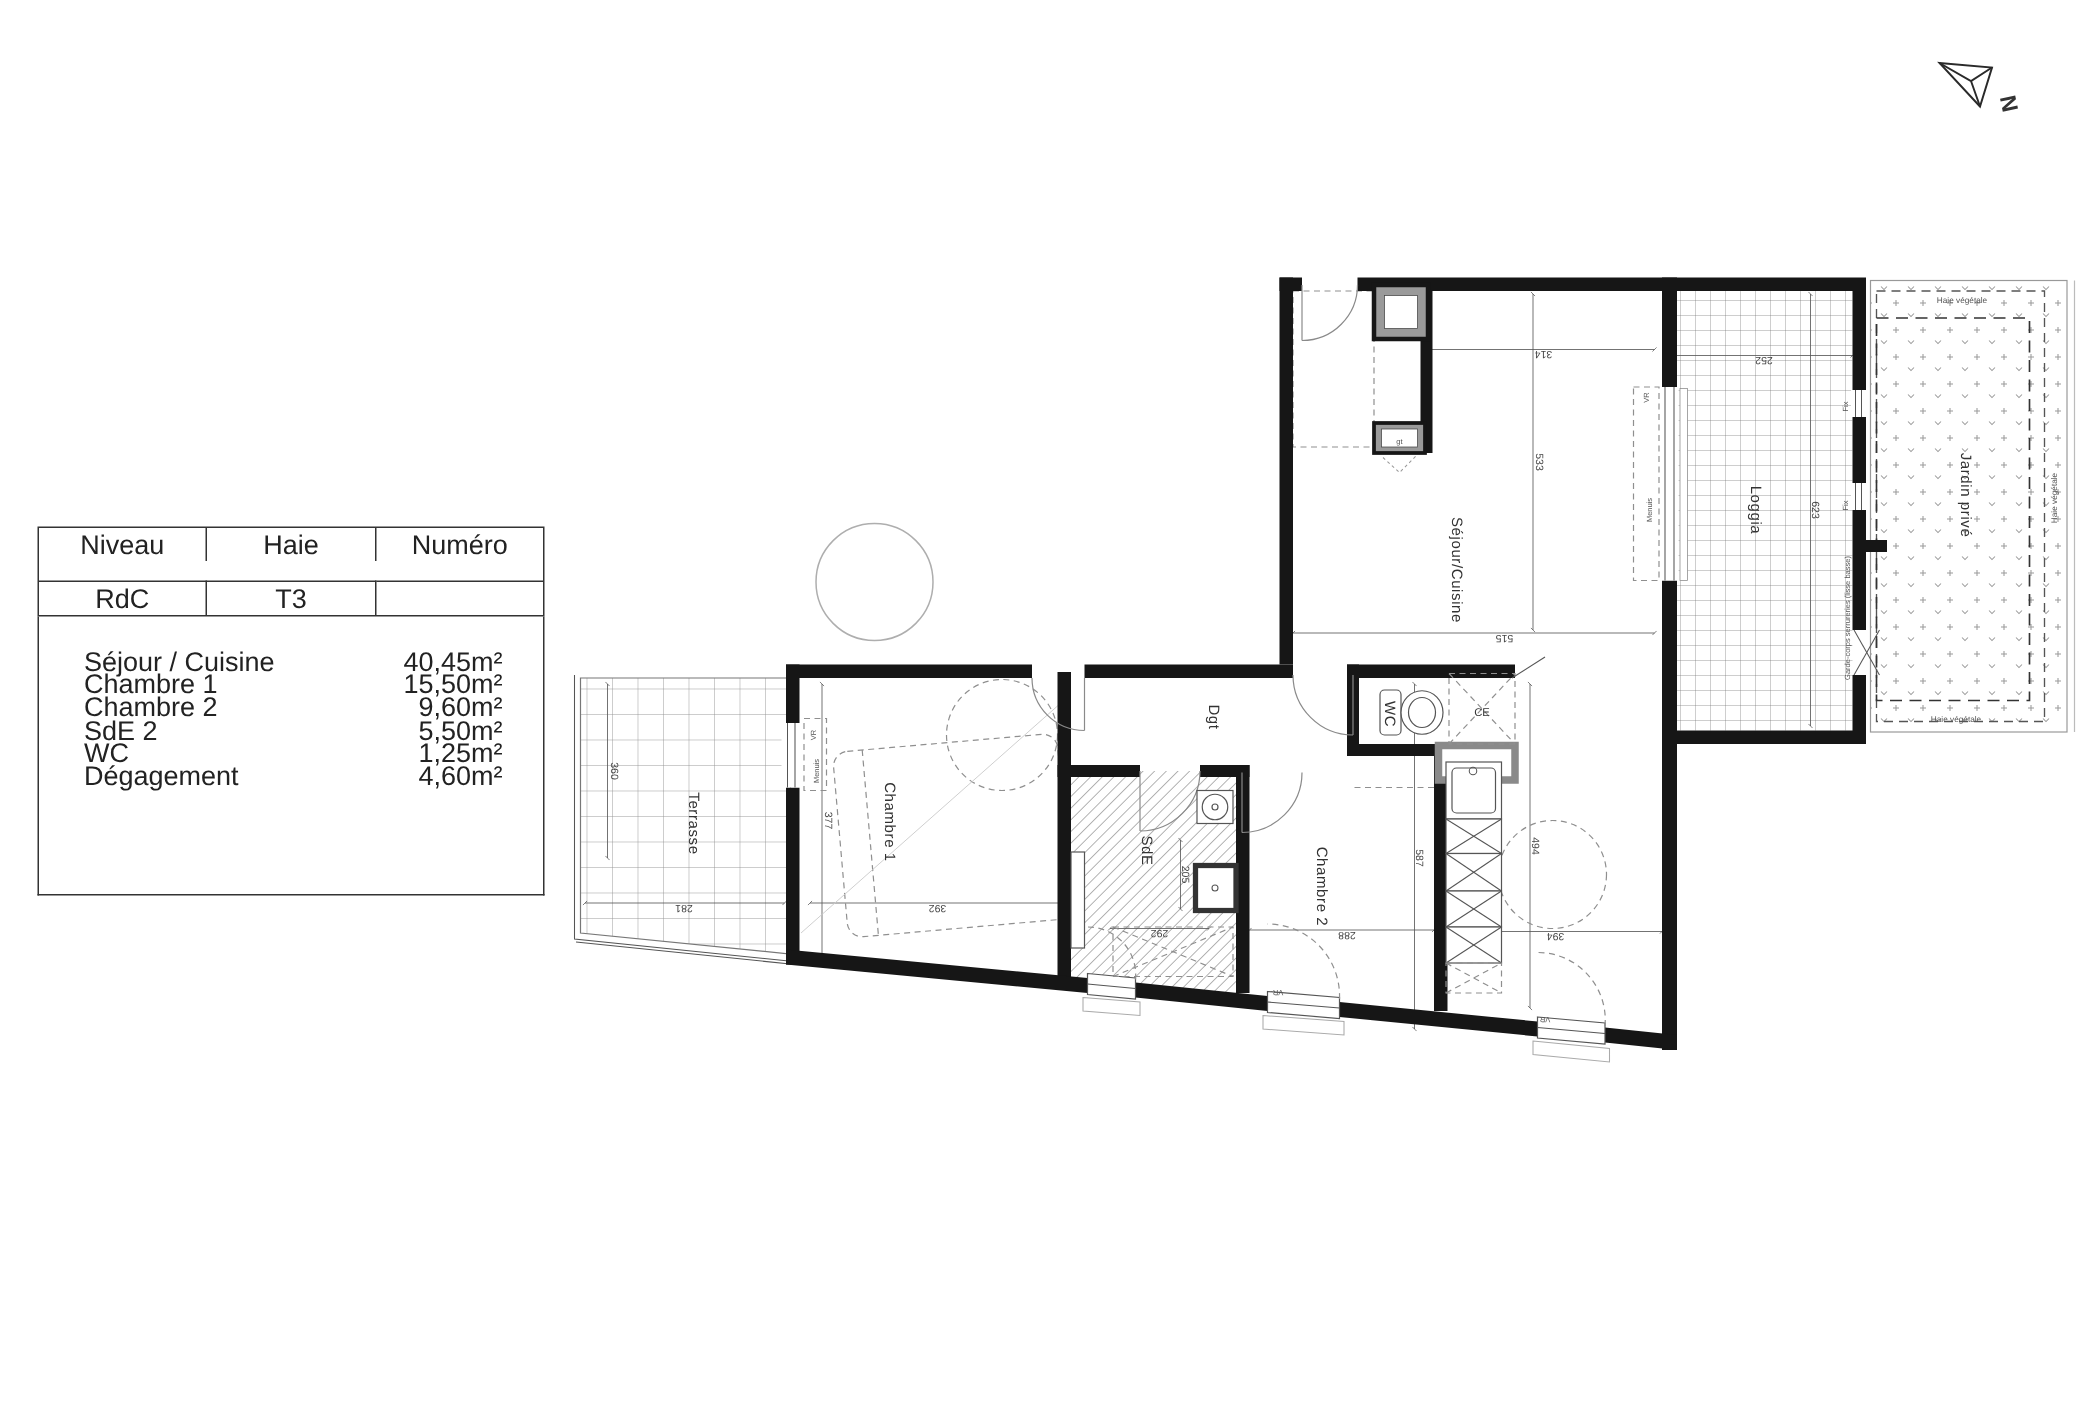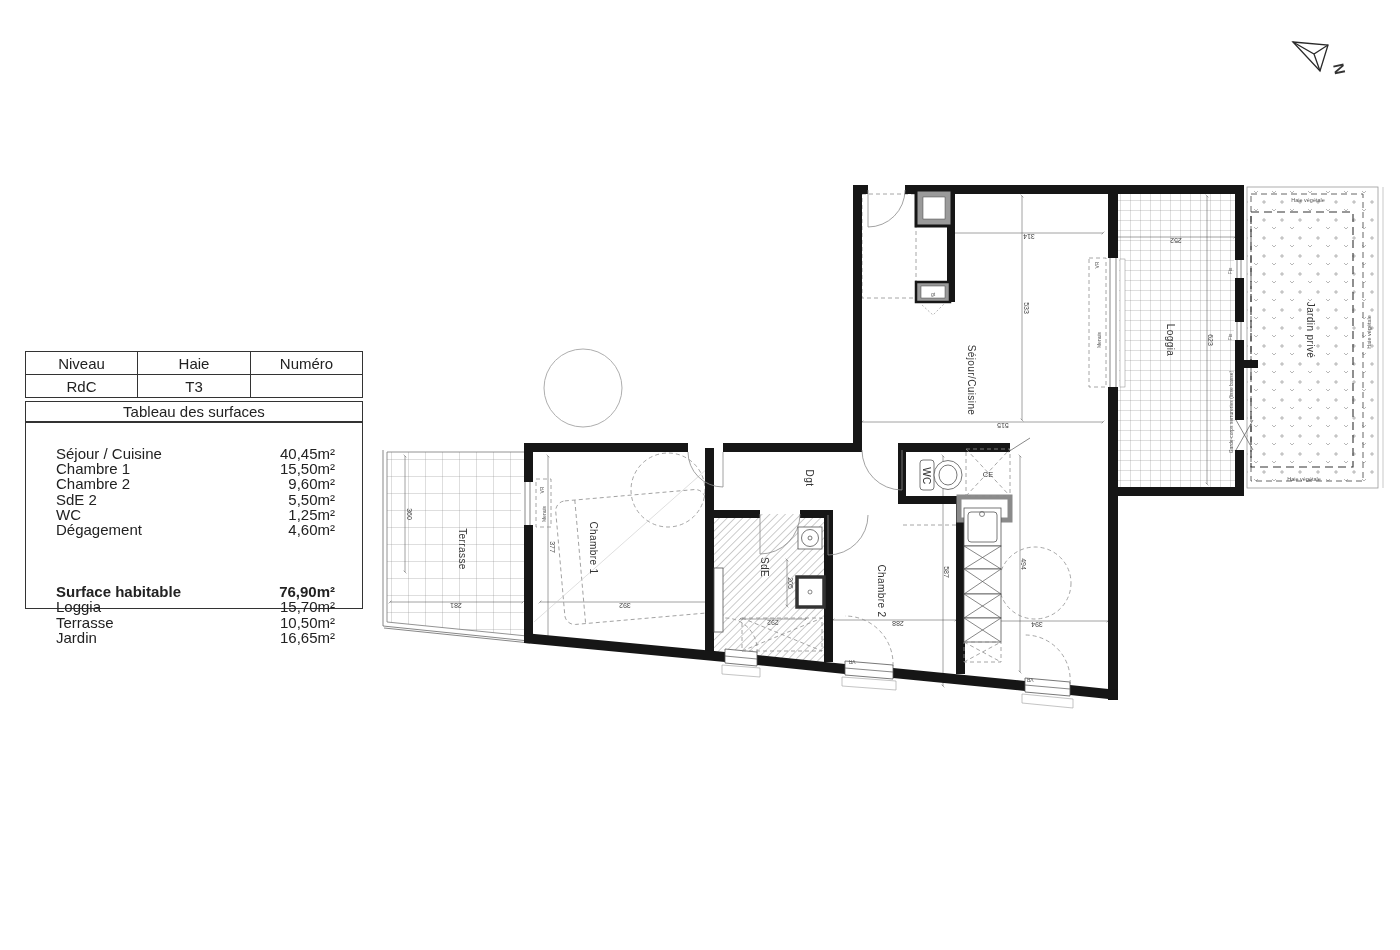--- a/index.html
+++ b/index.html
@@ -1,23 +1,23 @@
 <!DOCTYPE html>
 <html><head>
 <meta charset="utf-8">
 <style>
   html,body{margin:0;padding:0;background:#fff;}
   .stage{position:relative;width:1400px;height:950px;background:#fff;overflow:hidden;
          font-family:"Liberation Sans",sans-serif;color:#222;}
   
-  .surface-table{position:absolute;left:25px;top:351px;width:338px;font-size:15px;}
+  .surface-table{position:absolute;left:25px;top:351px;width:338px;font-size:18px;}
   .st-header{display:grid;grid-template-columns:112px 113px 1fr;border:1.6px solid #333;}
   .st-header .cell{height:22px;display:flex;align-items:center;justify-content:center;}
   .st-header .cell.c1,.st-header .cell.c2{border-right:1.4px solid #333;}
-  .st-header .cell.r2{border-top:1.4px solid #333;}
+  .st-header .cell.r2{border-top:1.4px solid #333;margin-top:13px;}
   .st-title{margin-top:3px;border:1.6px solid #333;border-bottom-width:2.2px;height:19px;
             display:flex;align-items:center;justify-content:center;}
   .st-body{border-left:1.6px solid #333;border-right:1.6px solid #333;border-bottom:1.6px solid #333;
            height:186px;box-sizing:border-box;padding-top:23px;}
   .st-row{display:flex;justify-content:space-between;line-height:15.2px;padding:0 27px 0 30px;}
   .st-totals{margin-top:47px;}
   .st-row.bold{font-weight:bold;}
   
   svg{position:absolute;left:0;top:0;}
   svg text{font-family:"Liberation Sans",sans-serif;fill:#333;}
@@ -40,21 +40,20 @@
 
   <div class="surface-table">
     <div class="st-header">
       <div class="cell c1">Niveau</div>
       <div class="cell c2">Haie</div>
       <div class="cell c3">Numéro</div>
       <div class="cell c1 r2">RdC</div>
       <div class="cell c2 r2">T3</div>
       <div class="cell c3 r2"></div>
     </div>
-    <div class="st-title">Tableau des surfaces</div>
     <div class="st-body">
       <div class="st-row">
           <span>Séjour / Cuisine</span>
           <span>40,45m²</span>
         </div>
       <div class="st-row">
           <span>Chambre 1</span>
           <span>15,50m²</span>
         </div>
       <div class="st-row">
@@ -66,38 +65,20 @@
           <span>5,50m²</span>
         </div>
       <div class="st-row">
           <span>WC</span>
           <span>1,25m²</span>
         </div>
       <div class="st-row">
           <span>Dégagement</span>
           <span>4,60m²</span>
         </div>
-      <div class="st-totals">
-        <div class="st-row bold">
-            <span>Surface habitable</span>
-            <span>76,90m²</span>
-          </div>
-        <div class="st-row">
-            <span>Loggia</span>
-            <span>15,70m²</span>
-          </div>
-        <div class="st-row">
-            <span>Terrasse</span>
-            <span>10,50m²</span>
-          </div>
-        <div class="st-row">
-            <span>Jardin</span>
-            <span>16,65m²</span>
-          </div>
-      </div>
     </div>
   </div>
 
   <svg width="1400" height="950" viewBox="0 0 1400 950">
     <defs>
       <pattern id="gridT" width="17" height="17" patternUnits="userSpaceOnUse">
         <path d="M17 0H0V17" fill="none" stroke="#8f8f8f" stroke-width="0.6"></path>
       </pattern>
       <pattern id="gridL" width="10" height="10" patternUnits="userSpaceOnUse">
         <path d="M10 0H0V10" fill="none" stroke="#6d6d6d" stroke-width="0.45"></path>

